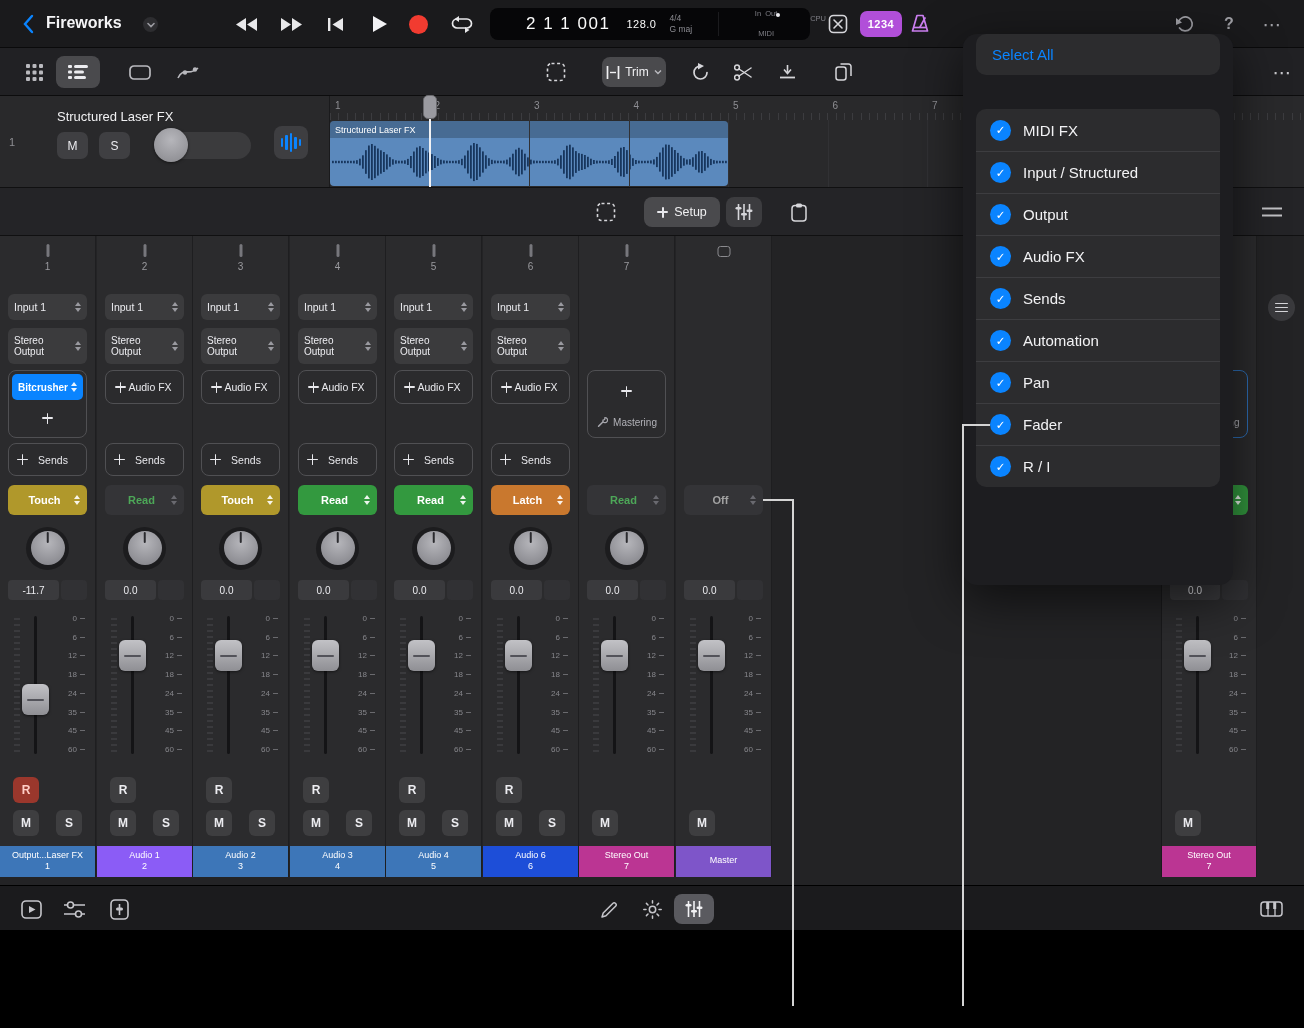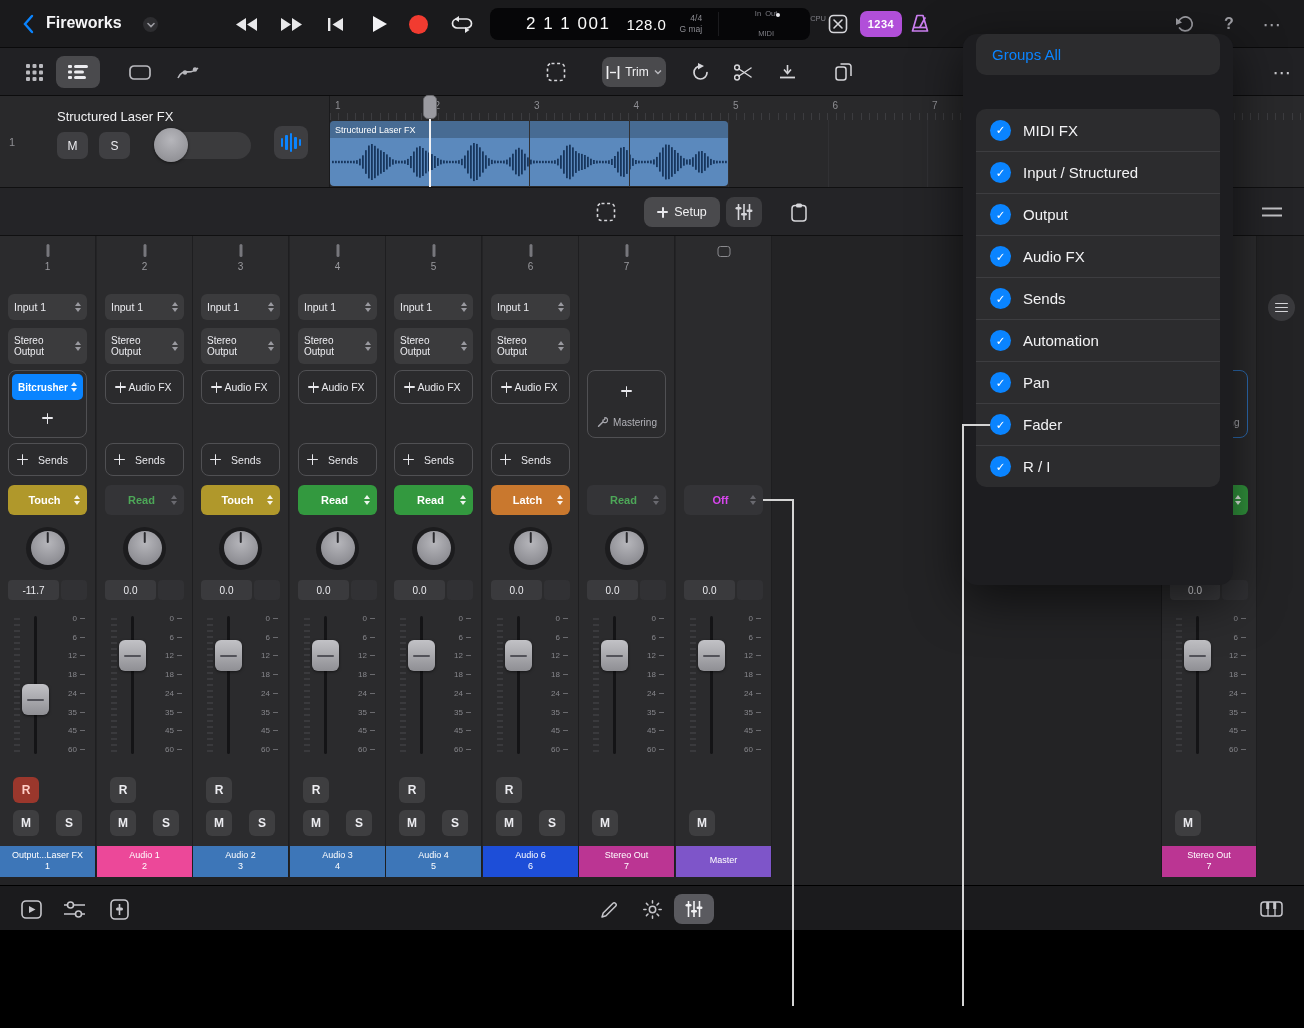--- a/index.html
+++ b/index.html
@@ -9,22 +9,22 @@
 
   
   .topbar { position:absolute; top:0; left:0; right:0; height:48px; background:#1a1a1c; border-bottom:1px solid #0a0a0b; }
   .tbtn { position:absolute; top:10px; width:28px; height:28px; display:flex; align-items:center; justify-content:center; }
   .proj-title { position:absolute; left:46px; top:14px; font-size:16px; font-weight:700; color:#f5f5f7; }
   .title-chev { position:absolute; left:143px; top:17px; width:15px; height:15px; border-radius:50%; background:#2d2d30; display:flex; align-items:center; justify-content:center; }
   .rec-dot { width:19px; height:19px; border-radius:50%; background:#f23b30; }
   .lcd { position:absolute; left:490px; top:8px; width:320px; height:32px; background:#060608; border-radius:8px; display:flex; align-items:center; }
   .lcd-a { display:flex; align-items:center; padding-left:36px; }
   .lcd-beats { font-size:17px; letter-spacing:1.5px; color:#fafafa; white-space:pre; }
-  .lcd-tempo { margin-left:16px; font-size:15px; color:#fafafa; letter-spacing:.5px; }
-  .lcd-sig { margin-left:13px; font-size:8.5px; color:#8c8c92; text-align:right; line-height:1.3; }
+  .lcd-tempo { margin-left:16px; font-size:11px; color:#fafafa; letter-spacing:.5px; }
+  .lcd-sig { margin-left:13px; font-size:8.5px; color:#8c8c92; text-align:left; line-height:1.3; }
   .lcd-div { position:absolute; left:228px; top:4px; bottom:4px; width:1px; background:#1b1b1e; }
   .lcd-b { position:absolute; left:240px; right:0; top:0; bottom:0; display:flex; align-items:center; gap:12px; padding-left:4px; }
   .lcd-io, .lcd-cpu { font-size:7.5px; color:#7f7f86; text-align:center; line-height:1.35; white-space:pre; }
   .midi-dot { position:absolute; top:5px; right:30px; width:4px; height:4px; border-radius:50%; background:#ececf0; }
   .cpu-bar { width:24px; height:3.5px; background:#3a3a3f; border-radius:2px; margin-top:2px; position:relative; overflow:hidden; }
   .cpu-bar i { position:absolute; left:0; top:0; bottom:0; width:35%; background:#95959c; }
   .btn-1234 { position:absolute; left:860px; top:11px; width:42px; height:26px; border-radius:7px; background:#b14fd9; color:#fff; font-size:11px; font-weight:700; letter-spacing:.5px; display:flex; align-items:center; justify-content:center; }
 
   
   .toolbar2 { position:absolute; top:48px; left:0; right:0; height:48px; background:#212124; border-bottom:1px solid #0c0c0d; }
@@ -93,21 +93,21 @@
   .sendsbox span:last-child { flex:1; text-align:center; }
   .plus { position:relative; width:11px; height:11px; flex:none; }
   .plus::before { content:""; position:absolute; left:0; right:0; top:4.7px; height:1.7px; background:#e8e8ec; border-radius:1px; }
   .plus::after { content:""; position:absolute; top:0; bottom:0; left:4.7px; width:1.7px; background:#e8e8ec; border-radius:1px; }
   .auto { position:absolute; top:249px; left:8px; right:8px; height:30px; border-radius:6px; display:flex; align-items:center; padding:0 7px; }
   .auto-label { flex:1; text-align:center; font-size:11px; font-weight:700; }
   .auto-touch { background:#b0982b; color:#fff; } .auto-touch .updown { color:rgba(255,255,255,.9); }
   .auto-read { background:#33993f; color:#fff; } .auto-read .updown { color:rgba(255,255,255,.9); }
   .auto-latch { background:#c9782e; color:#fff; } .auto-latch .updown { color:rgba(255,255,255,.9); }
   .auto-read-dim { background:#343437; color:#4da758; } .auto-read-dim .updown { color:#6a6a70; }
-  .auto-off { background:#343437; color:#d946ef; } .auto-off .updown { color:#6a6a70; }
+  .auto-off { background:#343437; color:#a3a3a3; } .auto-off .updown { color:#6a6a70; }
   .knobwrap { position:absolute; top:285px; left:0; right:0; height:54px; display:flex; align-items:center; justify-content:center; }
   .knob { width:43px; height:43px; border-radius:50%; background:#1c1c1e; display:flex; align-items:center; justify-content:center; }
   .knob-inner { width:34px; height:34px; border-radius:50%; background:radial-gradient(circle at 50% 35%, #b6b6bb, #7f7f85); position:relative; }
   .notch { position:absolute; top:1px; left:50%; transform:translateX(-50%); width:2.5px; height:11px; background:#2a2a2e; border-radius:2px; }
   .valrow { position:absolute; top:344px; left:8px; right:8px; height:20px; display:flex; gap:2px; }
   .val { flex:1; background:#3a3a3d; border-radius:4px; display:flex; align-items:center; justify-content:center; font-size:10px; color:#ececf0; }
   .peak { width:26px; background:#313134; border-radius:4px; }
   .fader { position:absolute; top:376px; left:8px; right:8px; height:150px; }
   .meter { position:absolute; left:6px; top:6px; bottom:10px; width:6px; background:repeating-linear-gradient(180deg,#3a3a3d 0 2px,transparent 2px 6px); }
   .slot { position:absolute; left:26px; top:4px; bottom:8px; width:3px; background:#141416; border-radius:2px; }
@@ -750,21 +750,21 @@
               </span>
               <span class="scale-item">
                 <span class="sc-num">60</span>
                 <span class="sc-tick"></span>
               </span>
             </div>
     </div>
     <div class="sbtn rec">R</div>
     <div class="sbtn mbtn">M</div>
     <div class="sbtn sbtn2">S</div>
-    <div class="plate" style="background: #ec4899; text-align: center;">
+    <div class="plate" style="background: #8b5cf6; text-align: center;">
       <span class="plate-name">Audio 1</span>
       <span class="plate-num">2</span>
     </div>
   </div>
         <div class="strip" style="left: 193px;">
     <div class="ch-num">
       <span class="ch-bar"></span>
       <span class="ch-digit">3</span>
 
     </div>
@@ -1445,21 +1445,21 @@
           <rect x="1" y="1" width="21" height="14" rx="3" fill="none" stroke="#c6c6cb" stroke-width="1.5"></rect>
           <path d="M8 1 V15 M15 1 V15" stroke="#c6c6cb" stroke-width="1.3"></path>
           <rect x="6.2" y="1" width="3" height="7" fill="#c6c6cb"></rect>
           <rect x="13.2" y="1" width="3" height="7" fill="#c6c6cb"></rect>
         </svg>
     </div>
   </div>
 
   <div class="popover">
     <div class="pop-cell selectall">
-      <span>Groups All</span>
+      <span>Select All</span>
     </div>
     <div class="pop-list" id="pop-list">
         <div class="pop-row">
     <span class="chk on">
             <span class="tick">✓</span>
           </span>
     <span class="pop-label">MIDI FX</span>
   </div>
         <div class="pop-row">
     <span class="chk on">

